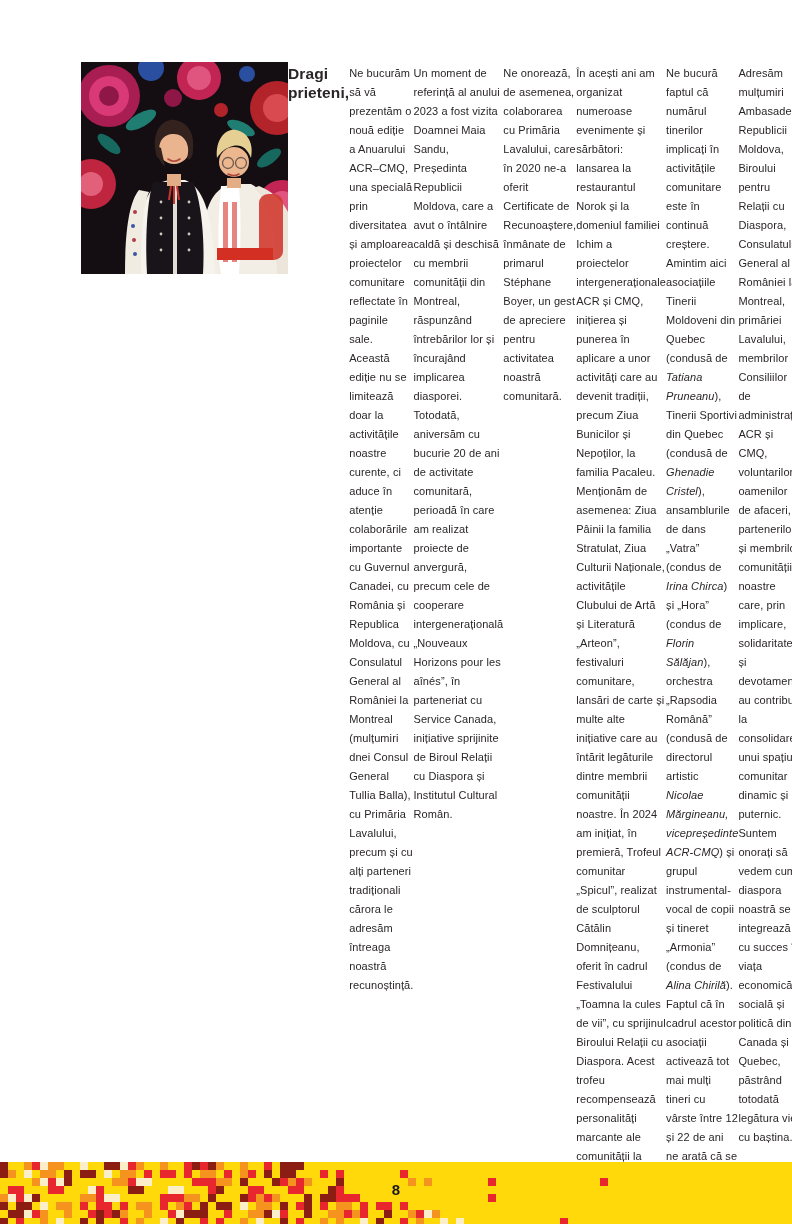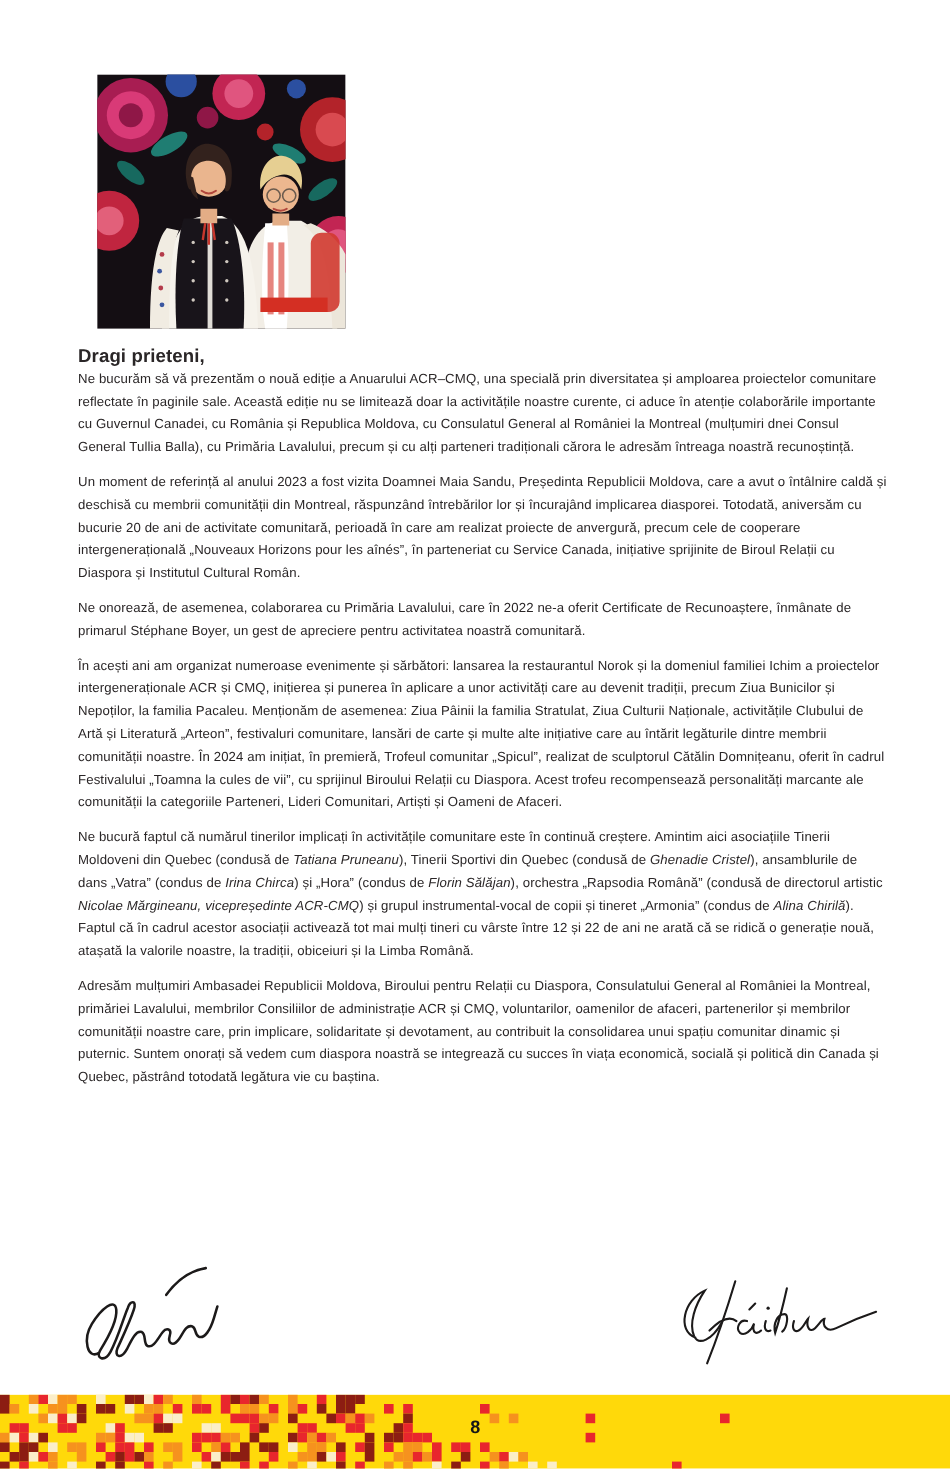--- a/index.html
+++ b/index.html
@@ -7,21 +7,21 @@
   body {
     position:relative;
     background:#ffffff;
     font-family:"Liberation Sans", sans-serif;
     color:#2a2627;
     overflow:hidden;
   }
   .content {
     position:absolute;
     top:64px; left:65px; right:52px; bottom:62px;
-    display:flex; flex-direction:column;
+    display:flex; flex-direction:row;
   }
   .photo-wrap { float:right; margin:-2px 0 14px 16px; width:207px; height:212px; }
   .salutation { font-size:15.5px; font-weight:700; line-height:19px; letter-spacing:0.1px; }
   .para { font-size:11px; line-height:19px; letter-spacing:0.1px; margin-bottom:10px; }
   .para em { font-style:italic; }
   .signatures {
     margin-top:auto;
     display:flex; justify-content:space-between; align-items:flex-end;
     padding-bottom:14px;
   }
@@ -109,21 +109,21 @@
         <path d="M76,84 C76,96 80,102 84,104 L80,86 Z" fill="#33221d"></path>
         <path d="M87,97 C91,100 95,100 99,97" fill="none" stroke="#b0463c" stroke-width="1.6" stroke-linecap="round"></path>
       </g>
     </svg>
   </div>
 
   <h2 class="salutation">Dragi prieteni,</h2>
 
   <p class="para"><span>Ne bucurăm să vă prezentăm o nouă ediție a Anuarului ACR–CMQ, una specială prin diversitatea și amploarea proiectelor comunitare reflectate în paginile sale. Această ediție nu se limitează doar la activitățile noastre curente, ci aduce în atenție colaborările importante cu Guvernul Canadei, cu România și Republica Moldova, cu Consulatul General al României la Montreal (mulțumiri dnei Consul General Tullia Balla), cu Primăria Lavalului, precum și cu alți parteneri tradiționali cărora le adresăm întreaga noastră recunoștință.</span></p>
   <p class="para"><span>Un moment de referință al anului 2023 a fost vizita Doamnei Maia Sandu, Președinta Republicii Moldova, care a avut o întâlnire caldă și deschisă cu membrii comunității din Montreal, răspunzând întrebărilor lor și încurajând implicarea diasporei. Totodată, aniversăm cu bucurie 20 de ani de activitate comunitară, perioadă în care am realizat proiecte de anvergură, precum cele de cooperare intergenerațională „Nouveaux Horizons pour les aînés”, în parteneriat cu Service Canada, inițiative sprijinite de Biroul Relații cu Diaspora și Institutul Cultural Român.</span></p>
-  <p class="para"><span>Ne onorează, de asemenea, colaborarea cu Primăria Lavalului, care în 2022 ne-a oferit Certificate de Recunoaștere, înmânate de primarul Stéphane Boyer, un gest de apreciere pentru activitatea noastră comunitară.</span></p>
+  <p class="para"><span>Ne onorează, de asemenea, colaborarea cu Primăria Lavalului, care în 2020 ne-a oferit Certificate de Recunoaștere, înmânate de primarul Stéphane Boyer, un gest de apreciere pentru activitatea noastră comunitară.</span></p>
   <p class="para"><span>În acești ani am organizat numeroase evenimente și sărbători: lansarea la restaurantul Norok și la domeniul familiei Ichim a proiectelor intergeneraționale ACR și CMQ, inițierea și punerea în aplicare a unor activități care au devenit tradiții, precum Ziua Bunicilor și Nepoților, la familia Pacaleu. Menționăm de asemenea: Ziua Pâinii la familia Stratulat, Ziua Culturii Naționale, activitățile Clubului de Artă și Literatură „Arteon”, festivaluri comunitare, lansări de carte și multe alte inițiative care au întărit legăturile dintre membrii comunității noastre. În 2024 am inițiat, în premieră, Trofeul comunitar „Spicul”, realizat de sculptorul Cătălin Domnițeanu, oferit în cadrul Festivalului „Toamna la cules de vii”, cu sprijinul Biroului Relații cu Diaspora. Acest trofeu recompensează personalități marcante ale comunității la categoriile Parteneri, Lideri Comunitari, Artiști și Oameni de Afaceri.</span></p>
   <p class="para"><span>Ne bucură faptul că numărul tinerilor implicați în activitățile comunitare este în continuă creștere. Amintim aici asociațiile Tinerii Moldoveni din Quebec (condusă de </span><em>Tatiana Pruneanu</em><span>), Tinerii Sportivi din Quebec (condusă de </span><em>Ghenadie Cristel</em><span>), ansamblurile de dans „Vatra” (condus de </span><em>Irina Chirca</em><span>) și „Hora” (condus de </span><em>Florin Sălăjan</em><span>), orchestra „Rapsodia Română” (condusă de directorul artistic </span><em>Nicolae Mărgineanu, vicepreședinte ACR-CMQ</em><span>) și grupul instrumental-vocal de copii și tineret „Armonia” (condus de </span><em>Alina Chirilă</em><span>). Faptul că în cadrul acestor asociații activează tot mai mulți tineri cu vârste între 12 și 22 de ani ne arată că se ridică o generație nouă, atașată la valorile noastre, la tradiții, obiceiuri și la Limba Română.</span></p>
   <p class="para"><span>Adresăm mulțumiri Ambasadei Republicii Moldova, Biroului pentru Relații cu Diaspora, Consulatului General al României la Montreal, primăriei Lavalului, membrilor Consiliilor de administrație ACR și CMQ, voluntarilor, oamenilor de afaceri, partenerilor și membrilor comunității noastre care, prin implicare, solidaritate și devotament, au contribuit la consolidarea unui spațiu comunitar dinamic și puternic. Suntem onorați să vedem cum diaspora noastră se integrează cu succes în viața economică, socială și politică din Canada și Quebec, păstrând totodată legătura vie cu baștina.</span></p>
 
   <div class="signatures">
     <div class="sig-block">
       <svg class="sig-svg" width="120" height="92" viewBox="0 0 120 95">
         <g fill="none" stroke="#1c1a1a" stroke-width="2.2" stroke-linecap="round">
           <path d="M74,30 C84,16 96,9 108,7"></path>
           <path d="M16,80 C6,86 2,68 10,55 C18,42 30,32 31,43 C32,54 22,70 17,78 C13,85 21,88 26,79 C33,66 37,50 41,41 C43,35 49,34 46,43 C42,55 36,67 32,76 C29,83 35,86 40,77 C44,69 48,60 53,62 C57,64 54,72 58,74 C63,76 67,67 71,62 C74,58 79,59 77,65 C75,72 80,75 85,68 C89,62 91,56 96,57 C100,58 98,64 102,66 C107,68 112,60 115,50 L118,40"></path>

